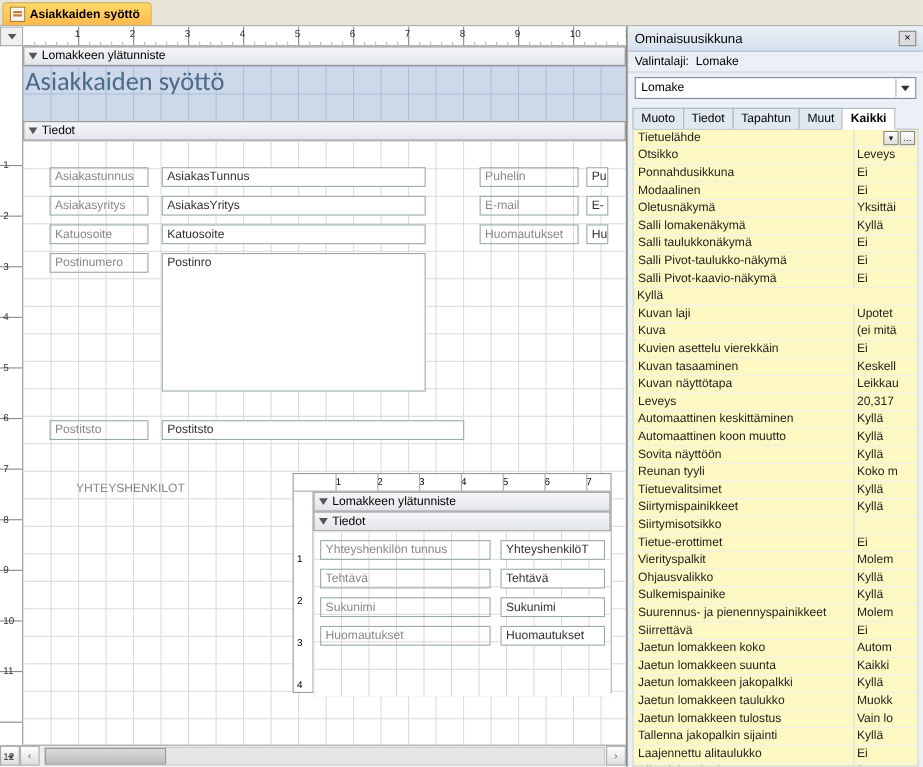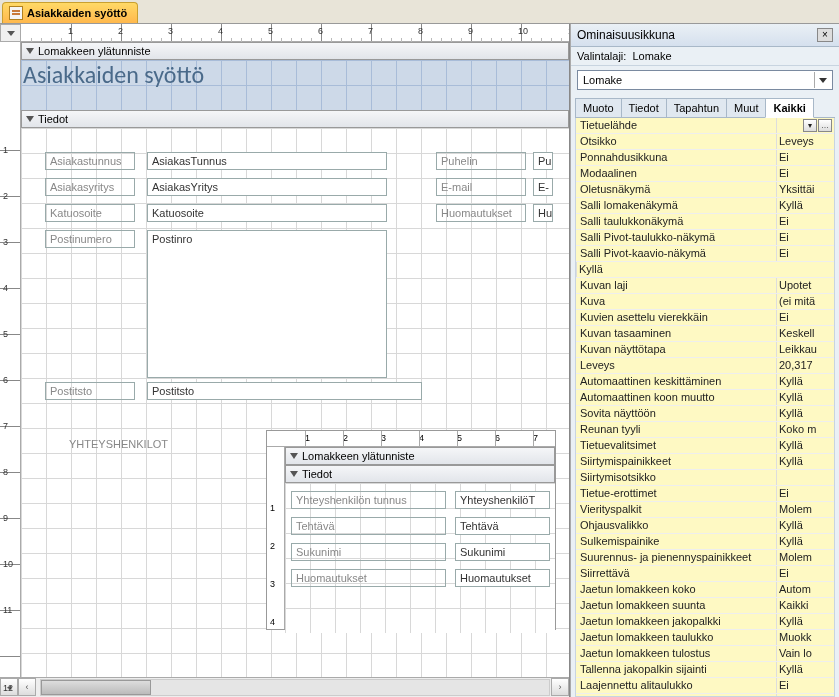--- a/index.html
+++ b/index.html
@@ -214,21 +214,21 @@
         <div class="ctrl-label" style="left:24px;top:24px;width:90px">Asiakastunnus</div>
         <div class="ctrl-field" style="left:126px;top:24px;width:240px">AsiakasTunnus</div>
 
         <div class="ctrl-label" style="left:24px;top:50px;width:90px">Asiakasyritys</div>
         <div class="ctrl-field" style="left:126px;top:50px;width:240px">AsiakasYritys</div>
 
         <div class="ctrl-label" style="left:24px;top:76px;width:90px">Katuosoite</div>
         <div class="ctrl-field" style="left:126px;top:76px;width:240px">Katuosoite</div>
 
         <div class="ctrl-label" style="left:24px;top:102px;width:90px">Postinumero</div>
-        <div class="ctrl-field" style="left:126px;top:102px;width:240px;height:148px">Postinro</div>
+        <div class="ctrl-field" style="left:126px;top:102px;width:240px;height:126px">Postinro</div>
 
         <div class="ctrl-label" style="left:24px;top:254px;width:90px">Postitsto</div>
         <div class="ctrl-field" style="left:126px;top:254px;width:275px">Postitsto</div>
 
         <div class="ctrl-label" style="left:415px;top:24px;width:90px">Puhelin</div>
         <div class="ctrl-field" style="left:512px;top:24px;width:20px">Pu</div>
 
         <div class="ctrl-label" style="left:415px;top:50px;width:90px">E-mail</div>
         <div class="ctrl-field" style="left:512px;top:50px;width:20px">E-</div>
 

